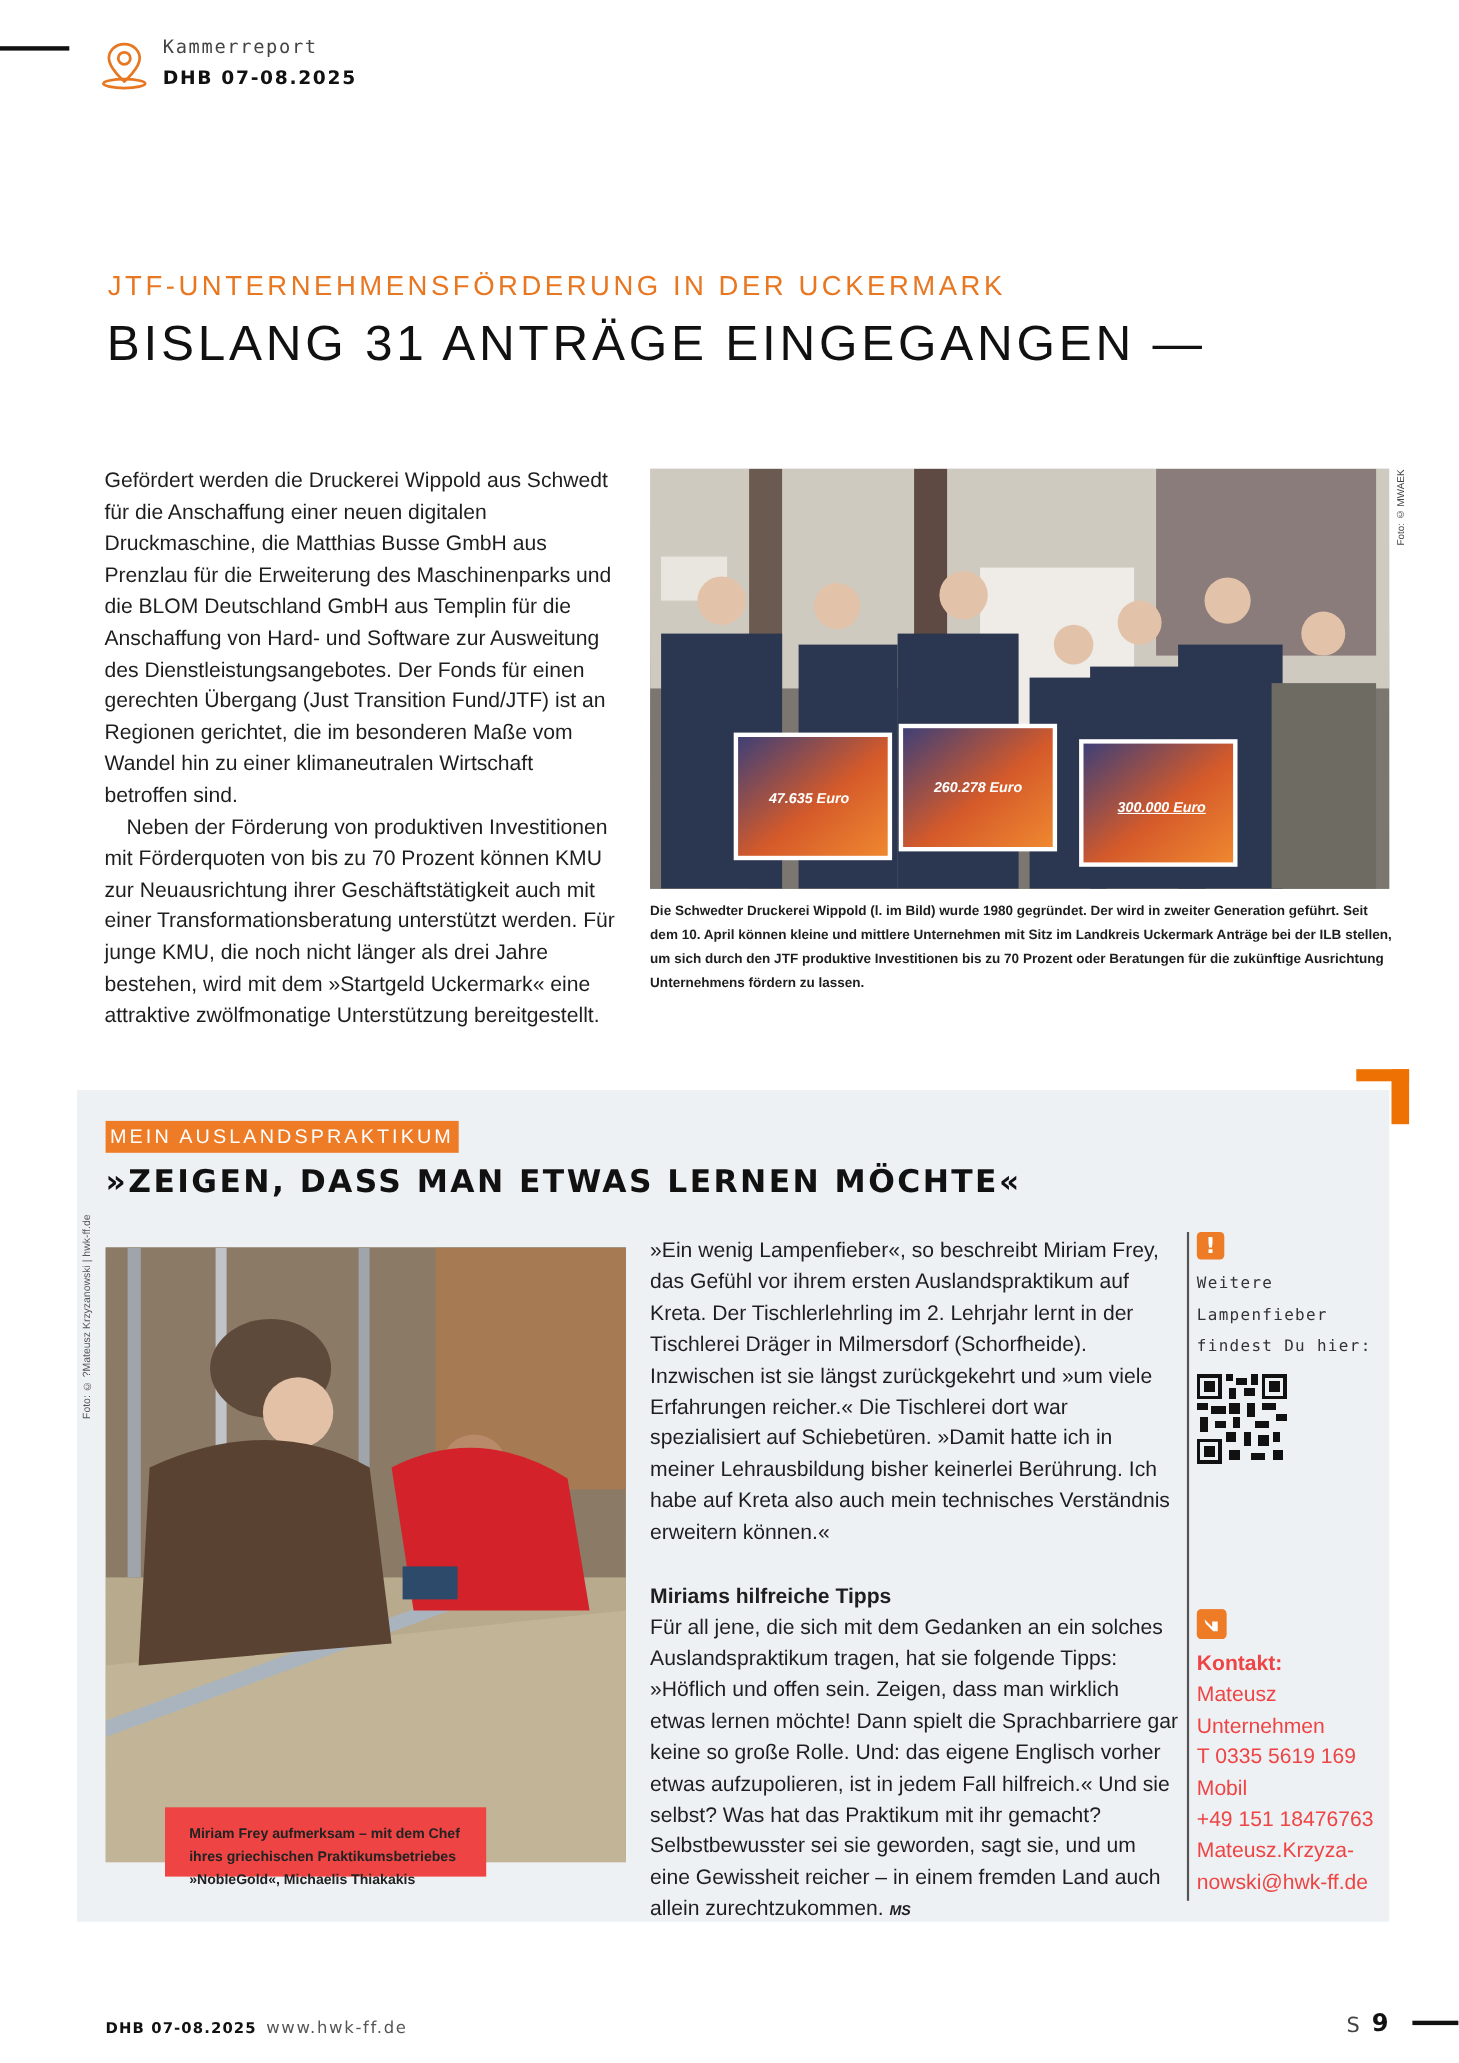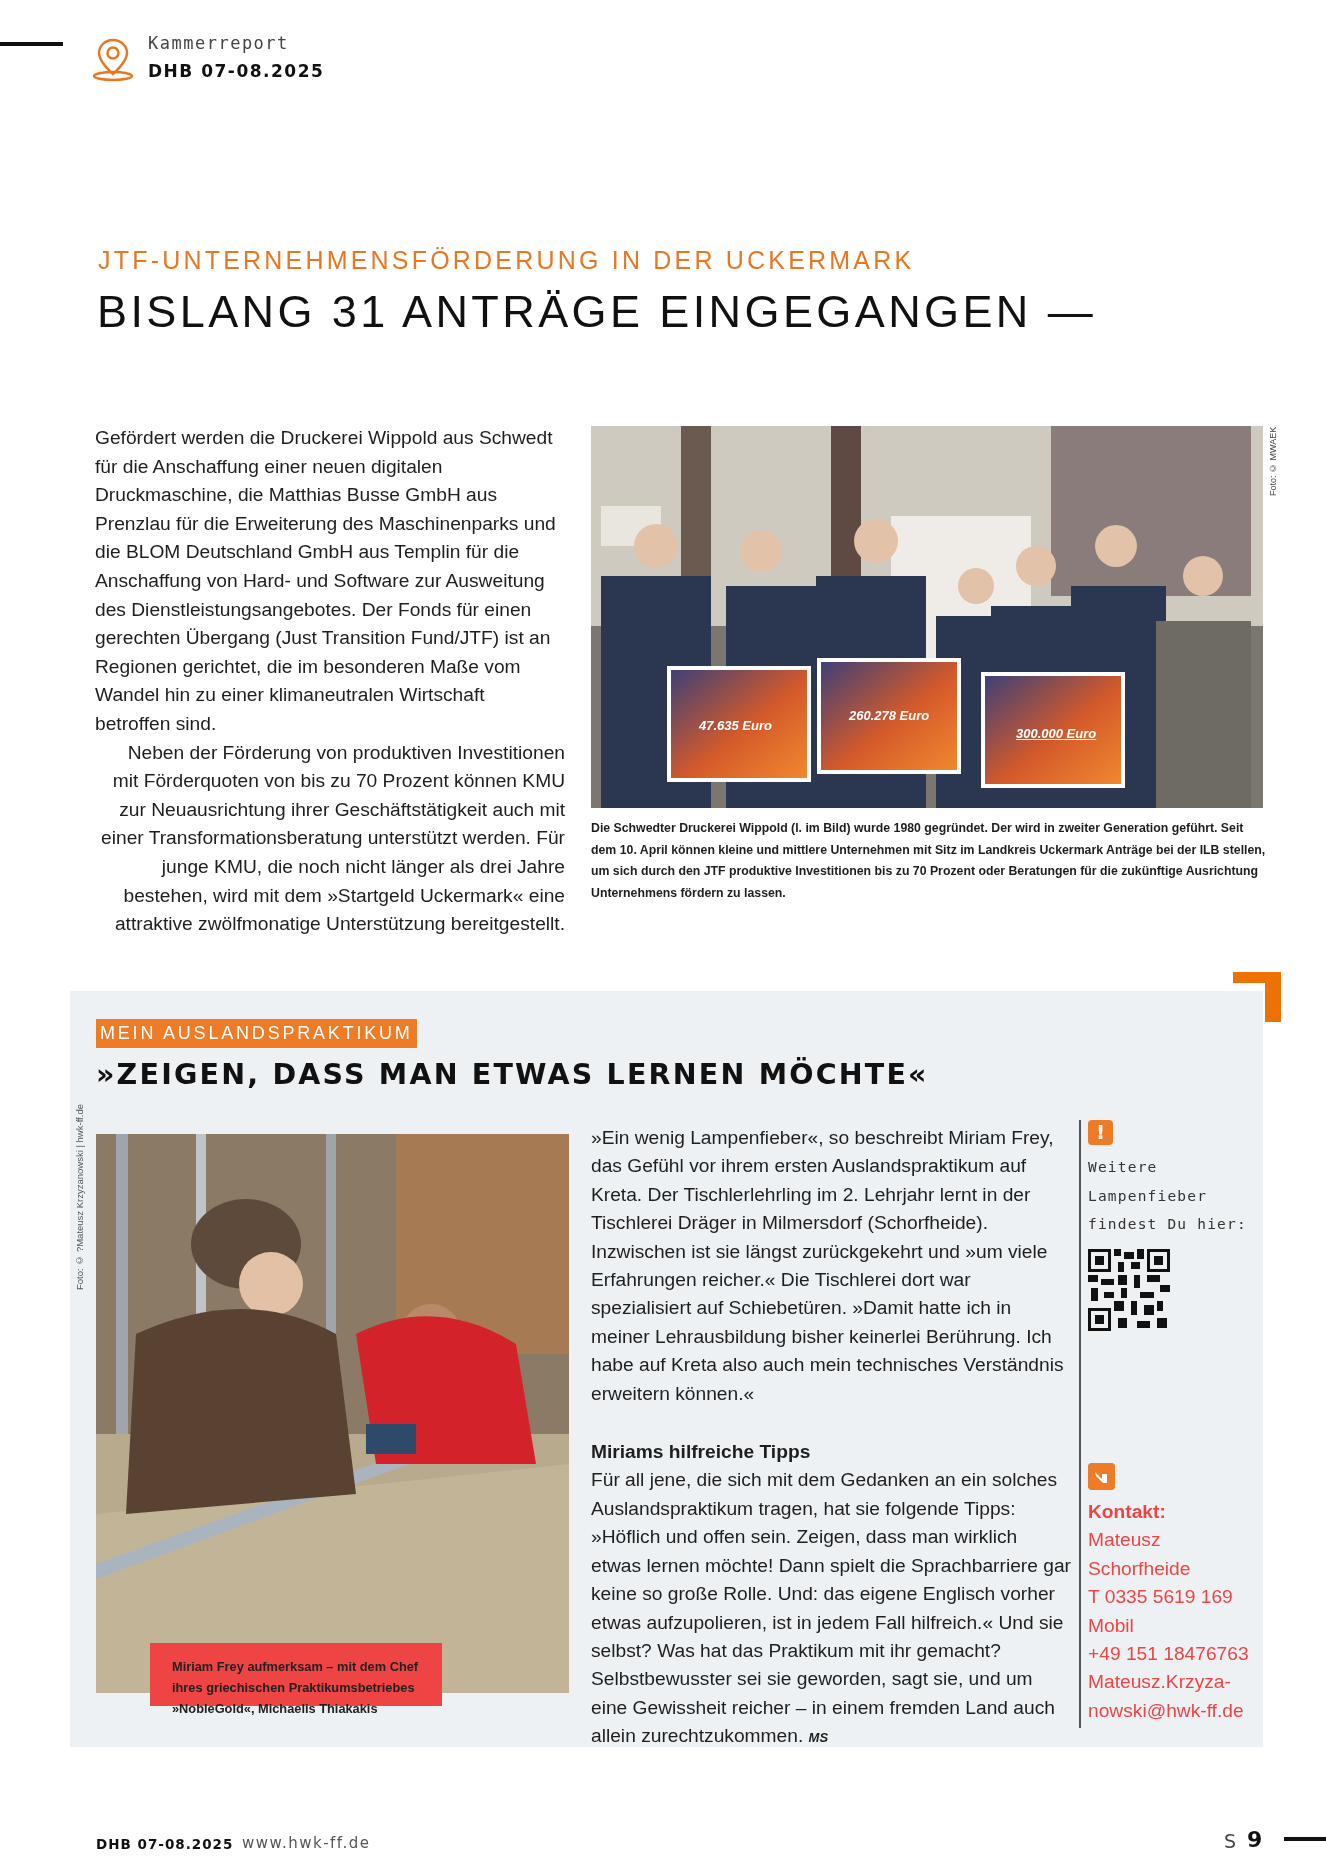--- a/index.html
+++ b/index.html
@@ -14,21 +14,21 @@
   .top-rule { left: 0; top: 42px; width: 63px; height: 4px; background: #111; }
   .pin-icon { left: 92px; top: 36px; width: 42px; height: 46px; }
   .hdr-section { left: 148px; top: 33px; font-family: "DejaVu Sans Mono", monospace; font-size: 17px; letter-spacing: 1.5px; color: #444; }
   .hdr-issue { left: 148px; top: 61px; font-family: "DejaVu Sans", sans-serif; font-weight: bold; font-size: 17px; letter-spacing: 1.5px; color: #111; }
 
   
   .kicker { left: 98px; top: 246px; font-family: "Liberation Sans Narrow", "Liberation Sans", sans-serif; font-size: 25px; letter-spacing: 3.2px; color: #e87722; }
   .headline { left: 97px; top: 284px; font-family: "Liberation Sans", sans-serif; font-size: 45px; line-height: 55px; letter-spacing: 3.4px; color: #111; font-weight: normal; margin: 0; text-align: center; }
   .body1 { left: 95px; top: 424px; width: 470px; font-family: "Liberation Sans", sans-serif; font-size: 19.2px; line-height: 28.6px; color: #1e1e1e; }
   .body1 p { margin: 0; text-align: left; }
-  .body1 p + p { text-indent: 20px; text-align: right; }
+  .body1 p + p { text-indent: 20px; }
   .photo1 { left: 591px; top: 426px; width: 672px; height: 382px; overflow: hidden; background: linear-gradient(180deg, #d9d6cf 0%, #c8c2b6 35%, #8b8577 60%, #6d6a63 100%); }
   .photo1-credit { left: 1268px; top: 426px; width: 14px; height: 70px; font-size: 9px; color: #444; writing-mode: vertical-rl; transform: rotate(180deg); white-space: nowrap; }
   .caption1 { left: 591px; top: 818px; width: 680px; font-family: "Liberation Sans Narrow", "Liberation Sans", sans-serif; font-size: 12.3px; line-height: 21.5px; font-weight: bold; color: #1e1e1e; }
 
   
   .box { left: 70px; top: 991px; width: 1193px; height: 756px; background: #edf1f4; }
   .corner { left: 1233px; top: 972px; width: 48px; height: 50px; }
   .corner .h { position: absolute; left: 0; top: 0; width: 48px; height: 11px; background: #ee7203; }
   .corner .v { position: absolute; right: 0; top: 0; width: 16px; height: 50px; background: #ee7203; }
   .tag { left: 96px; top: 1019px; height: 29px; padding: 0 4px; background: #ee7b26; color: #fff; font-family: "Liberation Sans Narrow", "Liberation Sans", sans-serif; font-size: 18px; letter-spacing: 2.8px; line-height: 29px; }
@@ -207,21 +207,21 @@
   </svg>
 </div>
 <div class="contact">
   <svg class="arrow-icon" viewBox="0 0 27 27">
     <rect width="27" height="27" rx="4" fill="#ee7b26"></rect>
     <path d="M7 9 L14 16 L14 11 L19 11 L19 20 L10 20 L15 20 L8 13 Z" fill="#fff"></path>
   </svg>
   <div class="contact-lines">
     <div class="label">Kontakt:</div>
     <div>Mateusz</div>
-    <div>Schorfheide</div>
+    <div>Unternehmen</div>
     <div>T 0335 5619 169</div>
     <div>Mobil</div>
     <div>+49 151 18476763</div>
     <div>Mateusz.Krzyza-</div>
     <div>nowski@hwk-ff.de</div>
   </div>
 </div>
 
 <div class="abs foot-issue">DHB 07-08.2025</div>
 <div class="abs foot-url">www.hwk-ff.de</div>

